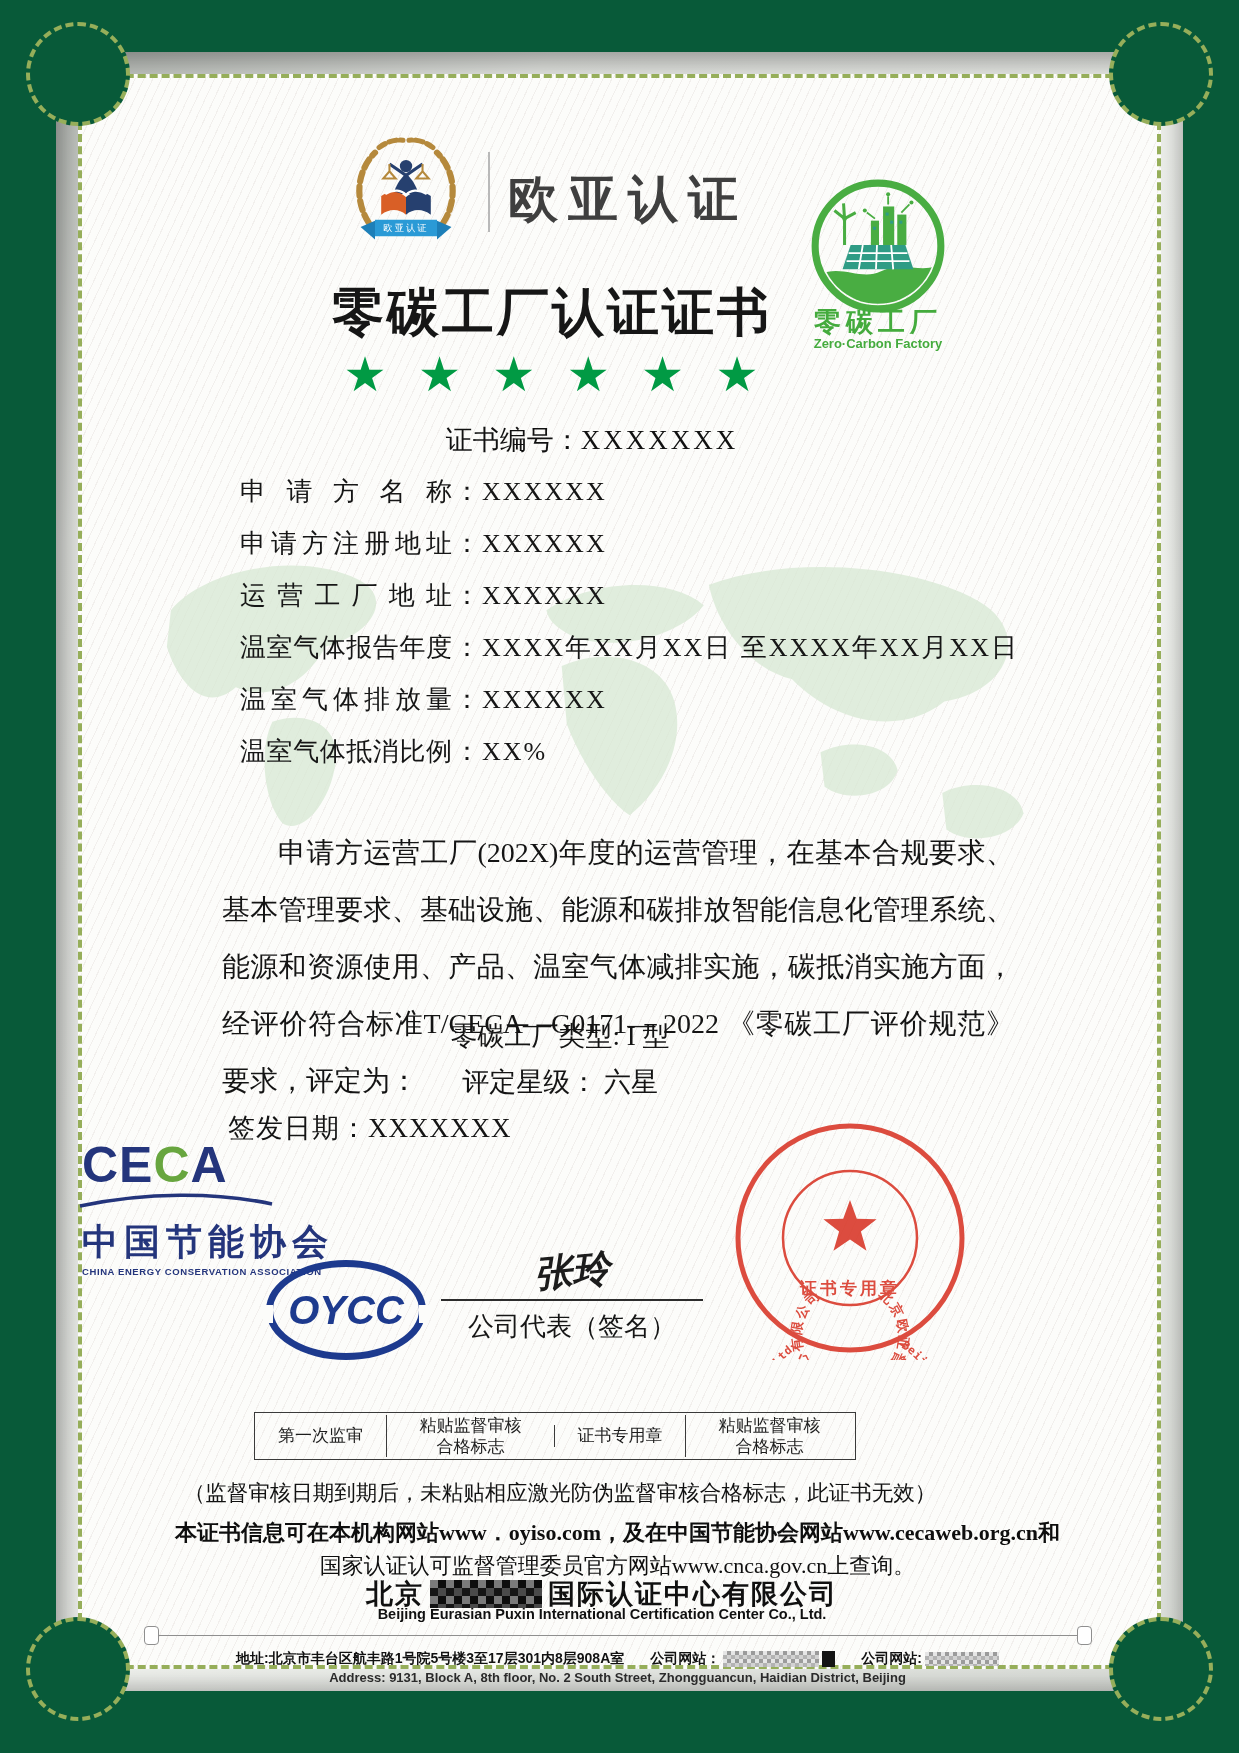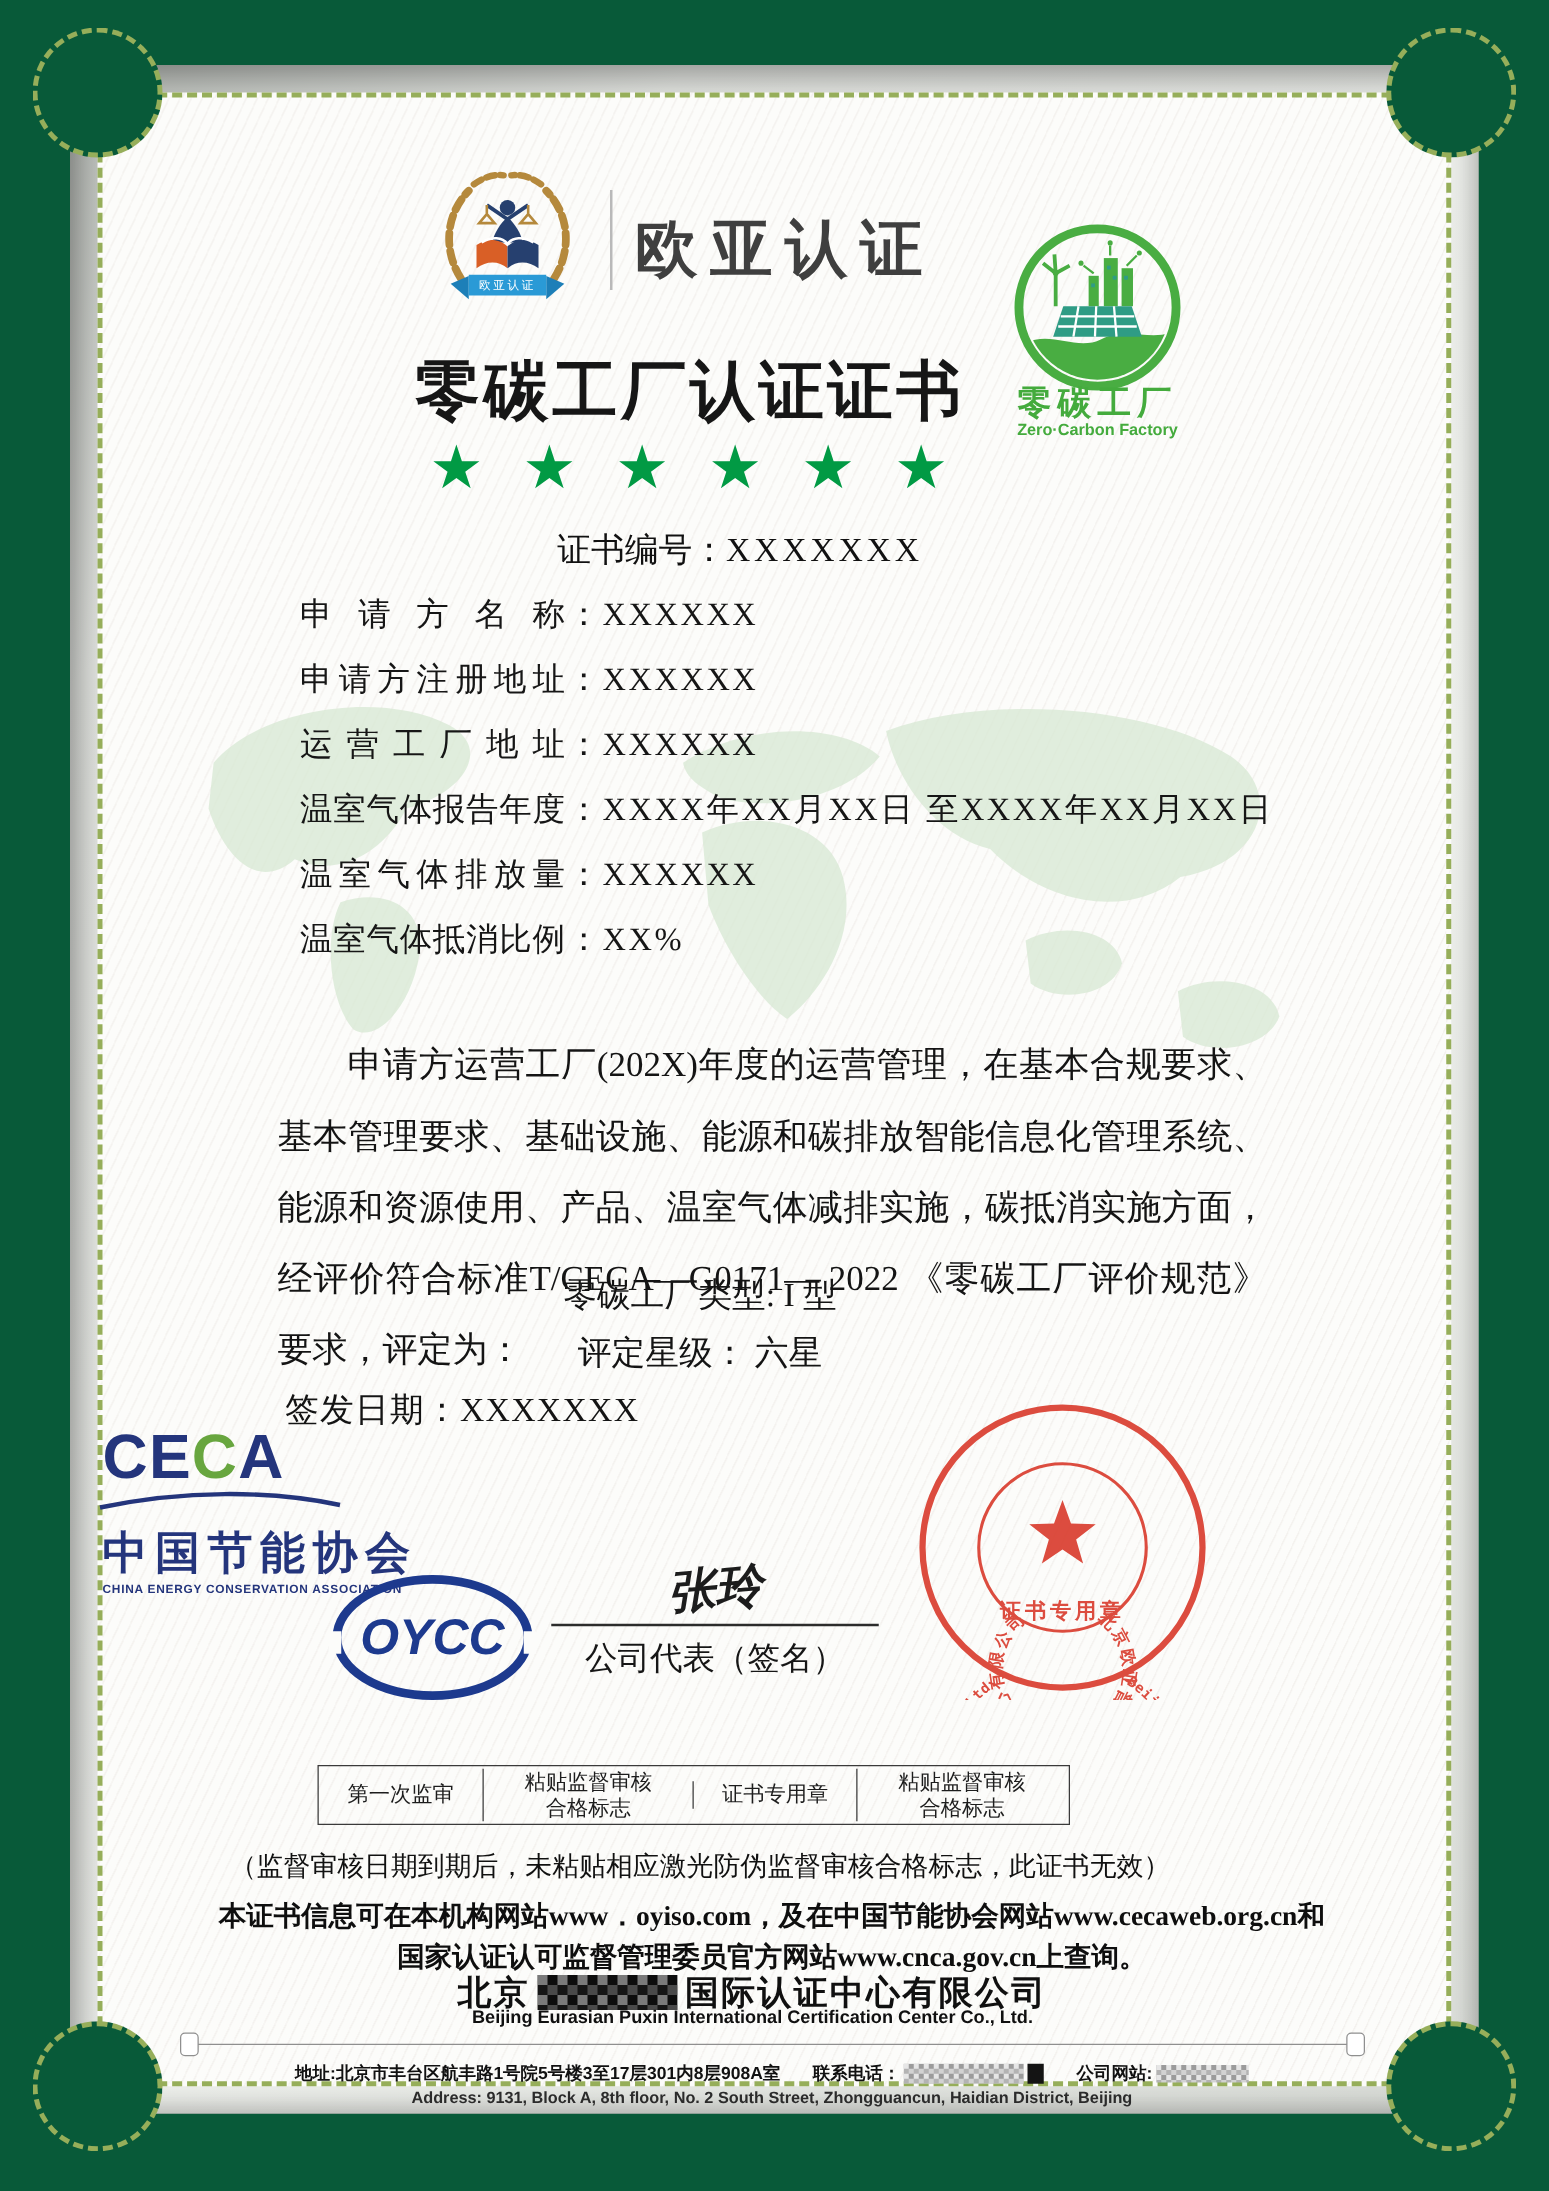--- a/index.html
+++ b/index.html
@@ -81,21 +81,21 @@
 
   
   .audit { left:172px; top:1334px; width:602px; height:48px; display:flex; border:1.5px solid #3a3a3a;align-items:center; }
   .at-cell { display:flex; align-items:center; justify-content:center; text-align:center;
              white-space:pre-line; font-size:17px; line-height:1.25; color:#1d1d1d; border-left:1.5px solid #3a3a3a; }
   .at-cell:first-child { border-left:none; }
   .w1 { width:131px; } .w2 { width:168px; } .w3 { width:131px; } .w4 { width:168px; }
 
   .invalid-note { left:0; top:1400px; width:956px; font-size:21.5px; color:#111; }
   .info1 { left:0; top:1440px; width:1071px; font-size:22px; font-weight:600; color:#0e0e0e; }
-  .info2 { left:0; top:1473px; width:1071px; font-size:22px; font-weight:700; color:#0e0e0e; }
+  .info2 { left:0; top:1473px; width:1071px; font-size:22px; font-weight:400; color:#0e0e0e; }
 
   .company-cn { left:0; top:1498px; width:1040px; display:flex; justify-content:center; align-items:center;
                 font-size:27px; font-weight:800; color:#101010; letter-spacing:2px; }
   .company-en { left:0; top:1528px; width:1040px; font-size:14.5px; font-weight:700; color:#101010; }
 
   .divider { left:62px; top:1548px; width:948px; height:20px; }
   .divider .ln { position:absolute; left:9px; right:9px; top:9px; border-top:1.2px solid #8f8f8f; }
   .capsule { position:absolute; width:15px; height:19px; border:1.3px solid #8f8f8f; border-radius:4px; background:#fff; top:0; }
   .capsule.l { left:0; } .capsule.r { right:0; }
 
@@ -266,21 +266,21 @@
 
       <div class="abs divider">
         <div class="ln"></div>
         <div class="capsule l"></div>
         <div class="capsule r"></div>
       </div>
 
       <div class="abs footer-cn">
         <span>地址:北京市丰台区航丰路1号院5号楼3至17层301内8层908A室</span>
         <span class="footer-grp">
-          <span>联系电话：</span>
+          <span>公司网站：</span>
           <span class="mz mz-gray" style="width:96px;height:16px;"></span>
           <span class="mz mz-black" style="width:13px;height:16px;"></span>
         </span>
         <span class="footer-grp">
           <span>公司网站:</span>
           <span class="mz mz-gray" style="width:74px;height:14px;"></span>
         </span>
       </div>
       <div class="abs footer-en ctr">Address: 9131, Block A, 8th floor, No. 2 South Street, Zhongguancun, Haidian District, Beijing</div>
 

